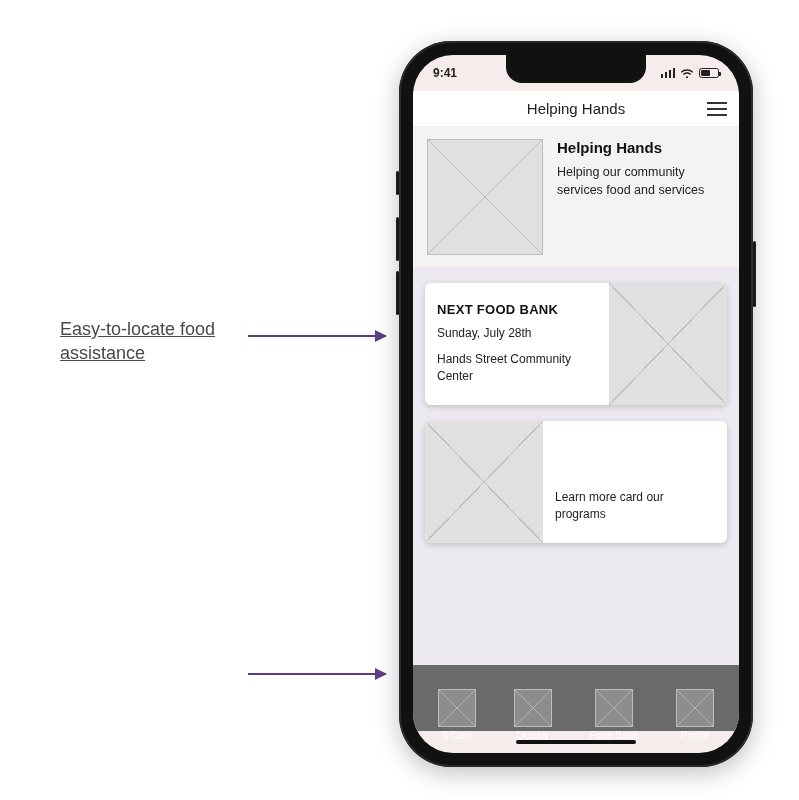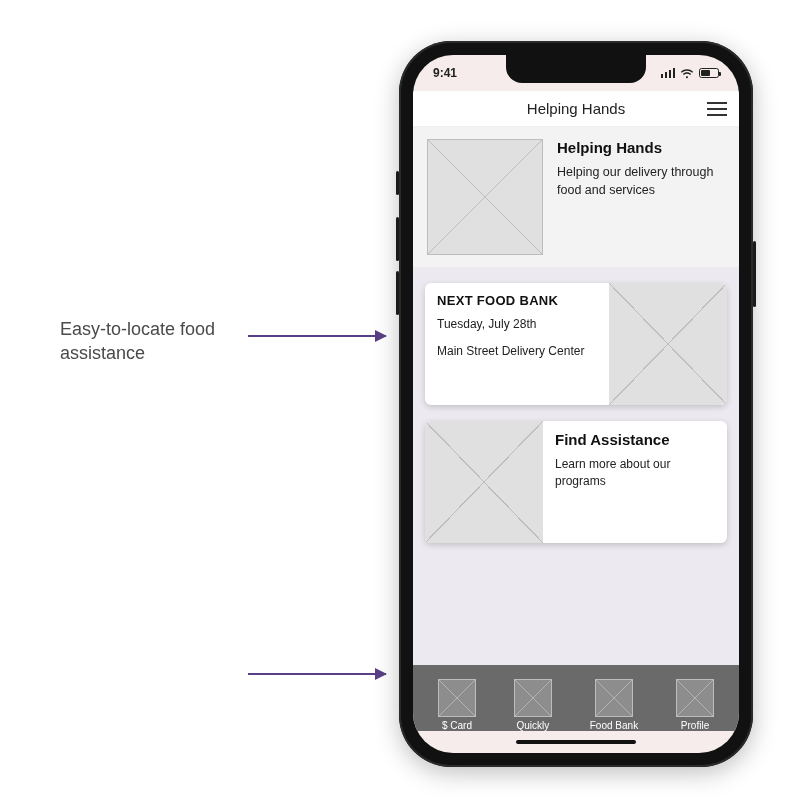--- a/index.html
+++ b/index.html
@@ -84,49 +84,49 @@
   .ph-box::after  { background: linear-gradient(to top left,  transparent calc(50% - .6px), #bdbdbd calc(50% - .6px), #bdbdbd calc(50% + .6px), transparent calc(50% + .6px)); }
   .ph-bordered { border: 1px solid #bdbdbd; }
   .hero .ph-box { width: 116px; height: 116px; }
   .hero-text h2 { font-size: 15px; font-weight: 600; margin-bottom: 8px; color:#111; }
   .hero-text p  { font-size: 12.5px; line-height: 1.4; color:#222; }
 
   
   .card {
     background: #fff; margin: 16px 12px; border-radius: 6px;
     box-shadow: 0 2px 6px rgba(0,0,0,0.18);
-    display: flex; overflow: hidden;
+    display: flex; overflow: hidden; align-items: flex-end;
   }
   .card .ph-box { width: 118px; height: 122px; }
   .card-body { padding: 10px 12px; flex: 1; }
   .card-body .eyebrow { font-size: 13px; font-weight: 700; letter-spacing: .3px; color:#111; margin-bottom: 8px; }
   .card-body .title { font-size: 15px; font-weight: 600; color:#111; margin-bottom: 8px; }
   .card-body .line { font-size: 12px; line-height: 1.4; color:#222; margin-bottom: 10px; }
   .card.nfb .card-body { order: 0; } .card.nfb .ph-box { order: 1; }
 
   
   .bottom-nav {
     height: 66px; background: #6a6a6a; display: flex; justify-content: space-around;
-    align-items: center; padding: 16px 6px 2px;
+    align-items: flex-start; padding: 24px 6px 2px;
   }
   .nav-item { display:flex; flex-direction:column; align-items:center; gap:3px; color:#fff; font-size:10px; cursor:pointer; }
   .nav-item .ph-box { width: 38px; height: 38px; background:#8d8d8d; }
   .nav-item .ph-box::before, .nav-item .ph-box::after { opacity:.8; }
 
   .home-indicator {
     height: 22px; display:flex; align-items:center; justify-content:center;
   }
   .home-indicator span { width: 120px; height: 4px; background:#111; border-radius: 3px; }
 </style>
 </head>
 <body>
 
 <div class="canvas">
 
-  <div class="annotation" style="left:60px; top:317px; width:170px;">Easy-to-locate food assistance</div>
+  <div class="annotation" style="left:60px; top:317px; width:170px;text-decoration:underline;">Easy-to-locate food assistance</div>
   <div class="arrow" style="left:248px; top:335px; width:138px;"></div>
 
   <div class="arrow" style="left:248px; top:673px; width:138px;"></div>
 
   <div class="phone">
     <div class="side-btn sw"></div>
     <div class="side-btn v1"></div>
     <div class="side-btn v2"></div>
     <div class="side-btn pwr"></div>
 
@@ -159,38 +159,37 @@
             <span></span>
         </div>
       </div>
 
       <div class="content">
 
         <div class="hero">
           <div class="ph-box ph-bordered"></div>
           <div class="hero-text">
             <h2>Helping Hands</h2>
-            <p>Helping our delivery through food and services</p>
+            <p>Helping our community services food and services</p>
           </div>
         </div>
 
         <div class="card nfb">
           <div class="card-body">
             <div class="eyebrow">NEXT FOOD BANK</div>
-            <div class="line">Tuesday, July 28th</div>
-            <div class="line">Main Street Delivery Center</div>
+            <div class="line">Sunday, July 28th</div>
+            <div class="line">Hands Street Community Center</div>
           </div>
           <div class="ph-box"></div>
         </div>
 
         <div class="card">
           <div class="ph-box"></div>
           <div class="card-body">
-            <div class="title">Find Assistance</div>
-            <div class="line">Learn more about our programs</div>
+            <div class="line">Learn more card our programs</div>
           </div>
         </div>
 
       </div>
 
       <div class="bottom-nav">
         <div class="nav-item">
           <div class="ph-box ph-bordered"></div>
           <span>$ Card</span>
         </div>

